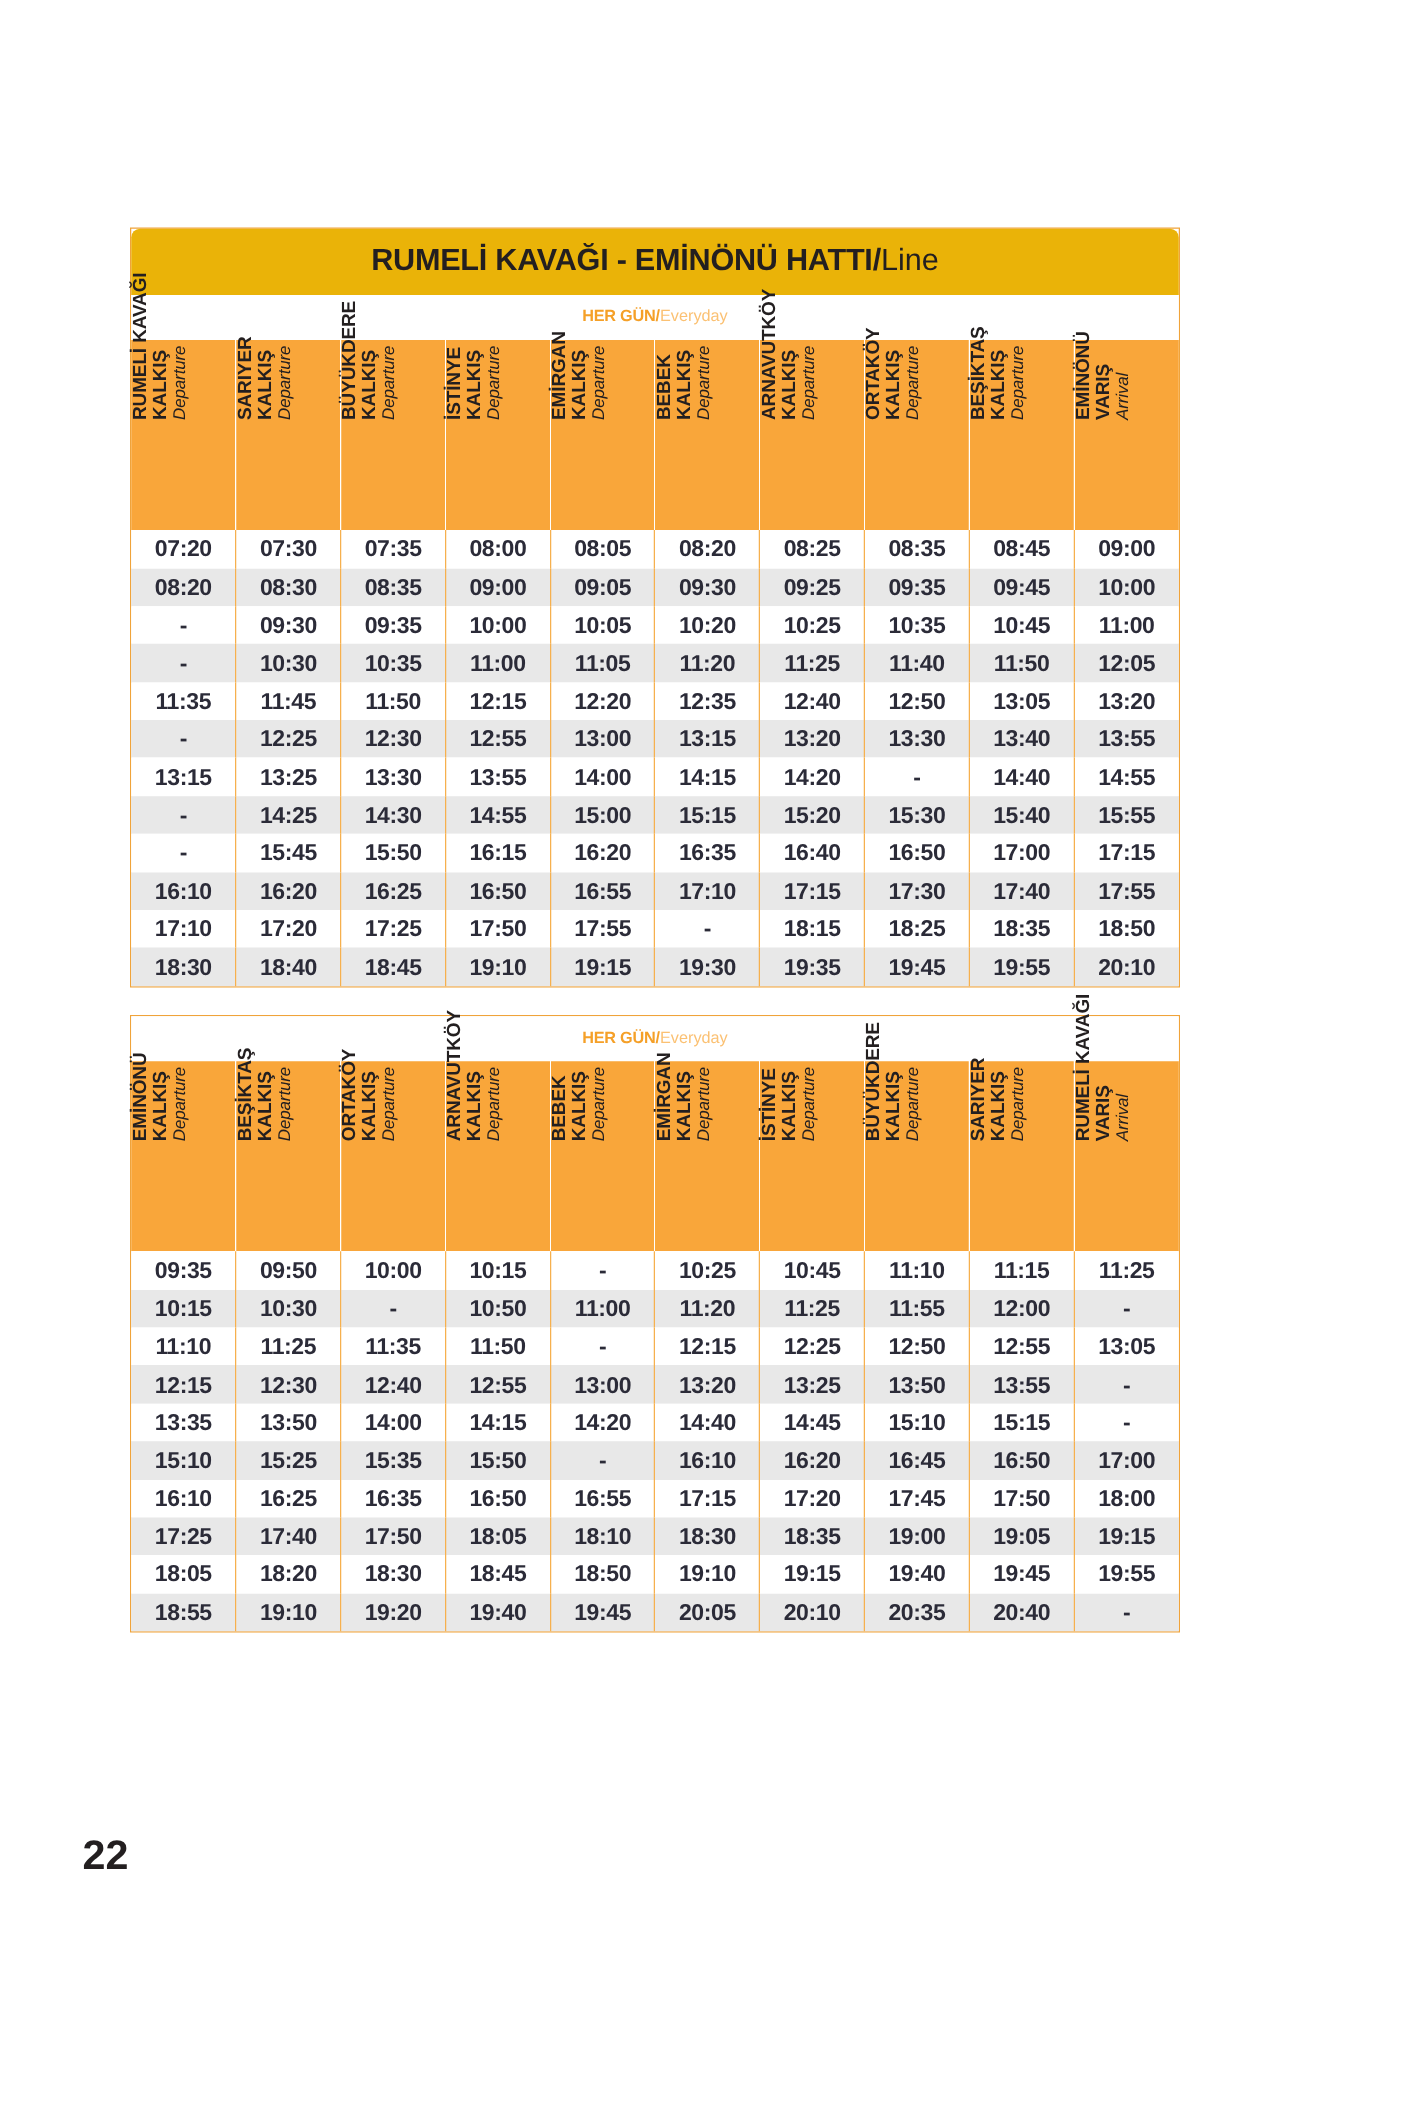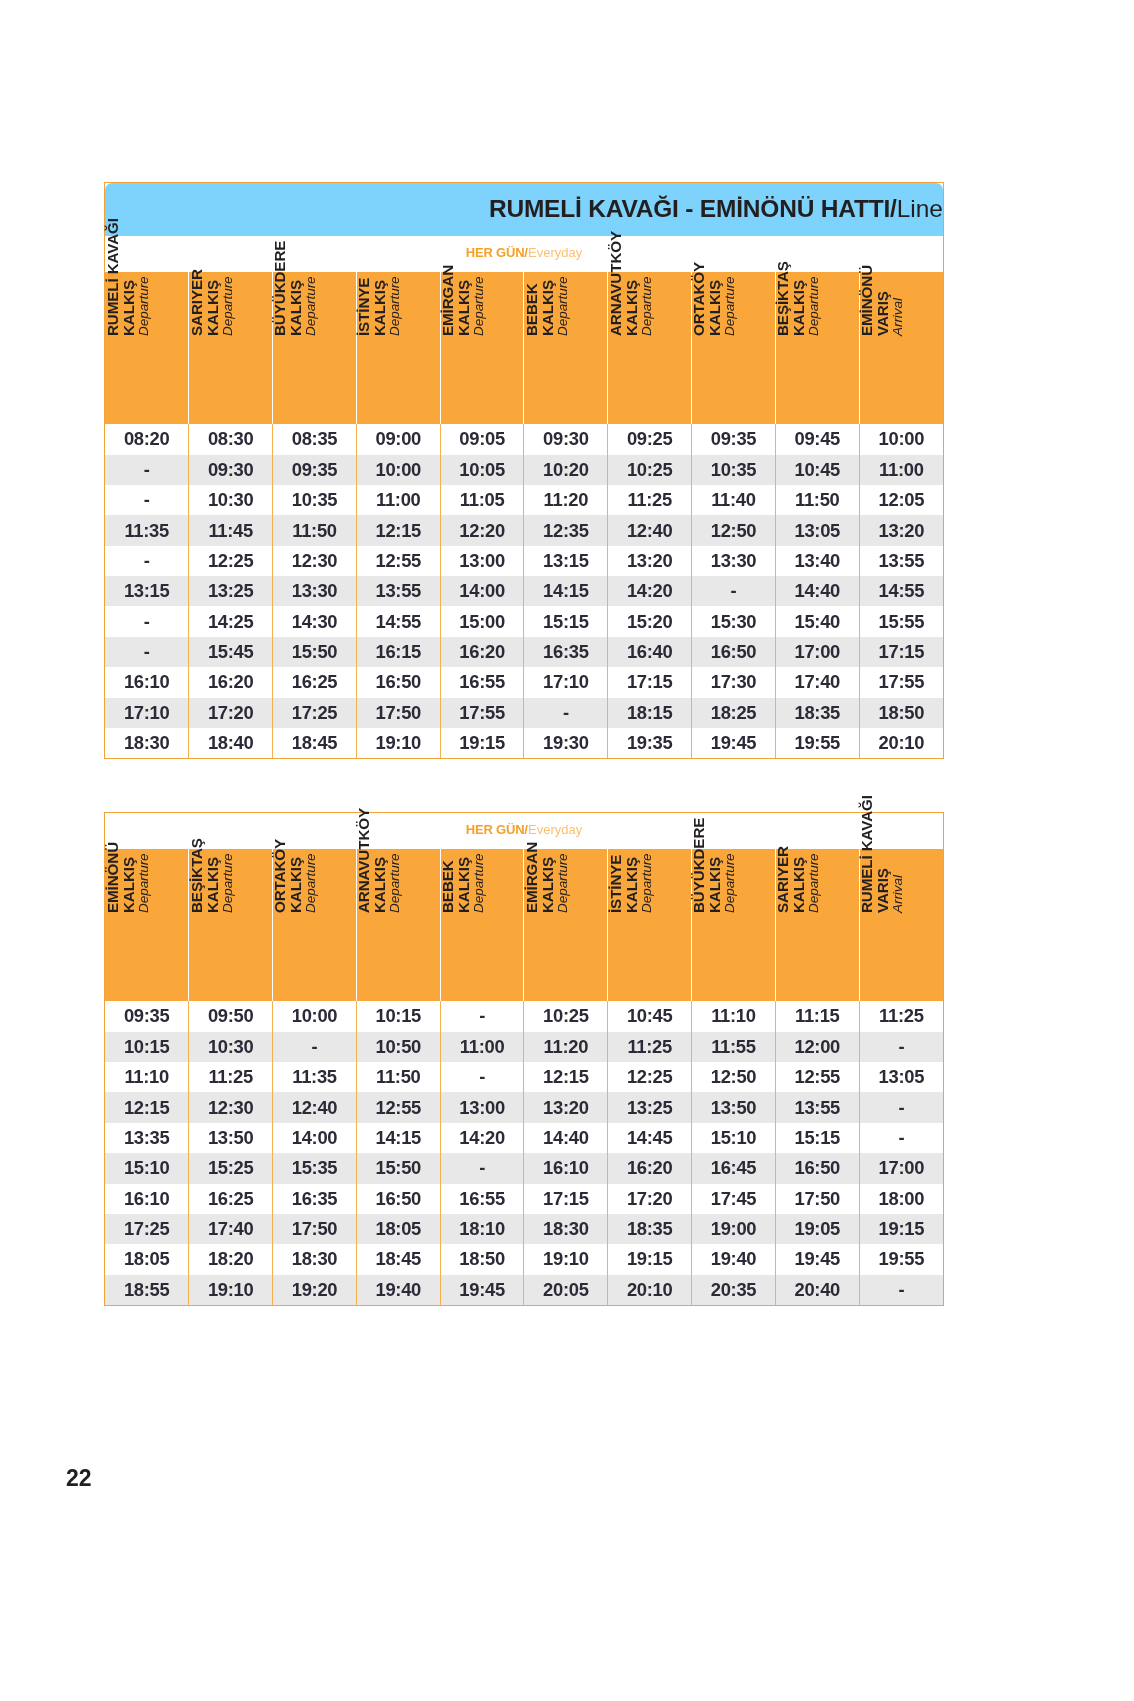--- a/index.html
+++ b/index.html
@@ -27,23 +27,23 @@
     left: 104px;
     width: 840px;
     border: 1px solid #f0a33a;
     background: #ffffff;
     box-sizing: border-box;
   }
   .timetable.t1 { top: 182px; }
   .timetable.t2 { top: 812px; }
 
   .tt-title {
-    background: #7dd3fc;
+    background: #eab308;
     color: #231f20;
-    text-align: right;
+    text-align: center;
     font-size: 24.5px;
     font-weight: bold;
     letter-spacing: -0.2px;
     padding: 13px 0 13px 0;
     line-height: 1.1;
     border-top-left-radius: 7px;
     border-top-right-radius: 7px;
   }
   .tt-title .line-word {
     font-weight: normal;
@@ -145,21 +145,21 @@
   table.grid td:first-child { border-left: none; }
   table.grid td:last-child { border-right: none; }
 
   table.grid tbody tr:nth-child(odd) td { background: #ffffff; }
   table.grid tbody tr:nth-child(even) td { background: #e8e8e8; }
 
   .page-num {
     position: absolute;
     left: 66px;
     top: 1465px;
-    font-size: 23px;
+    font-size: 33px;
     font-weight: bold;
     color: #231f20;
   }
 </style>
 </head>
 <body>
 
 <div class="page">
 
   <div class="timetable t1">
@@ -239,20 +239,32 @@
               <span class="vhead">
                 <span class="h-station">EMİNÖNÜ</span>
                 <span class="h-kind">VARIŞ</span>
                 <span class="h-en">Arrival</span>
               </span>
             </th>
         </tr>
       </thead>
       <tbody>
           <tr>
+            <td>07:20</td>
+            <td>07:30</td>
+            <td>07:35</td>
+            <td>08:00</td>
+            <td>08:05</td>
+            <td>08:20</td>
+            <td>08:25</td>
+            <td>08:35</td>
+            <td>08:45</td>
+            <td>09:00</td>
+          </tr>
+          <tr>
             <td>08:20</td>
             <td>08:30</td>
             <td>08:35</td>
             <td>09:00</td>
             <td>09:05</td>
             <td>09:30</td>
             <td>09:25</td>
             <td>09:35</td>
             <td>09:45</td>
             <td>10:00</td>

